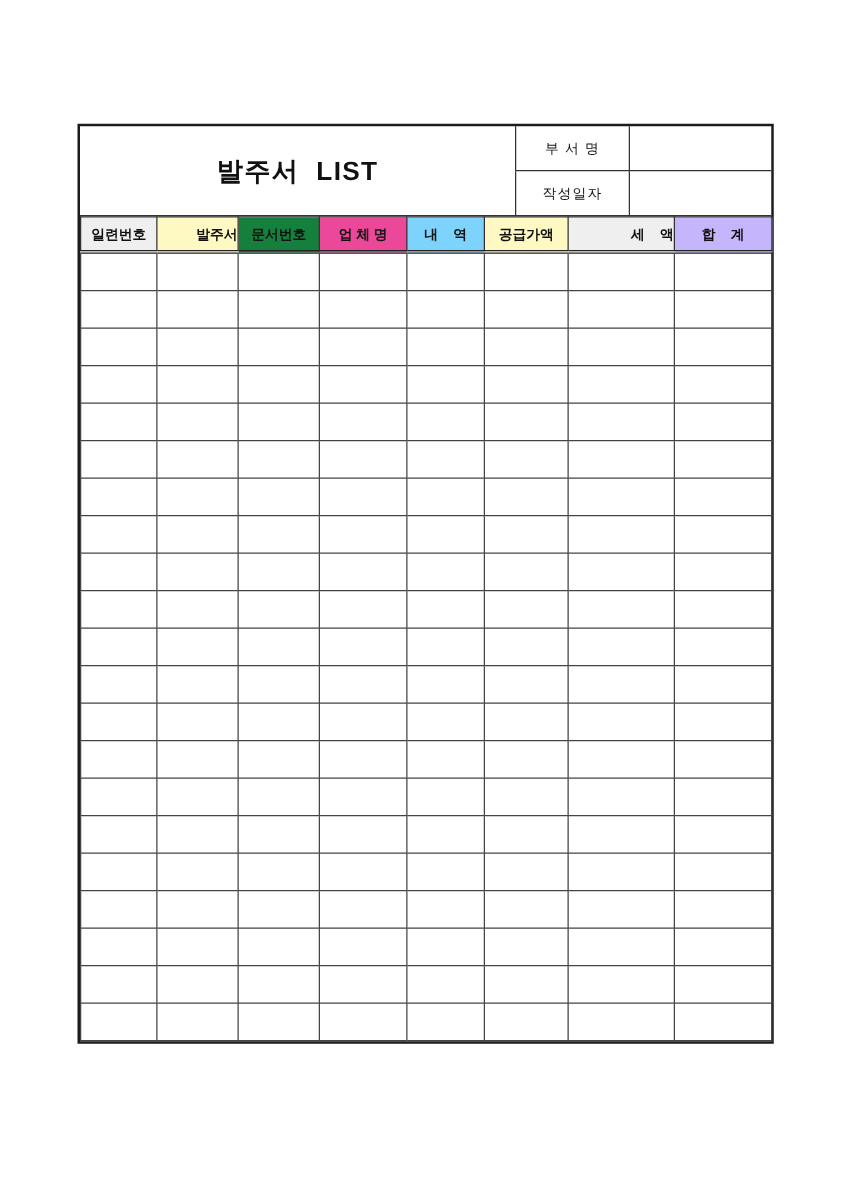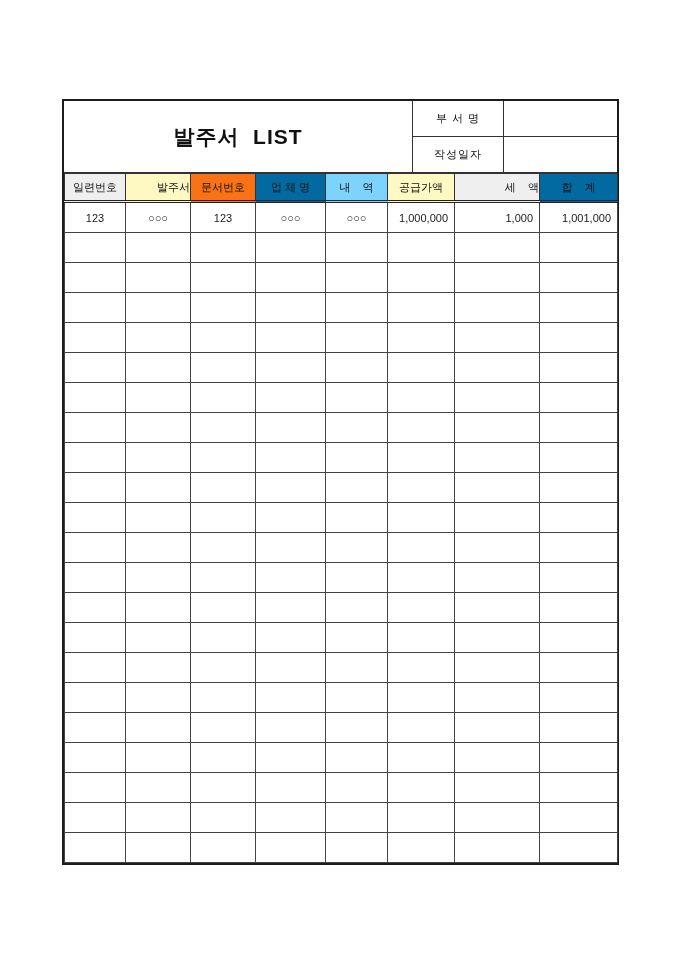--- a/index.html
+++ b/index.html
@@ -60,21 +60,21 @@
   .info-value { width: 113px; }
   
   .main-table {
     width: 100%;
     border-collapse: collapse;
     table-layout: fixed;
   }
   .main-table th {
     height: 26px;
     font-size: 11px;
-    font-weight: normal;
+    font-weight: bold;
     color: #111;
     text-align: center;
     border: 1px solid #333;
     border-bottom: 3px double #222;
     padding: 0;
     white-space: pre;
   }
   .main-table td {
     height: 29px;
     font-size: 11px;
@@ -116,40 +116,30 @@
       <col style="width:70px">
         <col style="width:62px">
         <col style="width:67px">
       <col style="width:85px">
         <col style="width:78px">
     </colgroup>
     <thead>
       <tr id="header-row">
           <th style="background: rgb(239, 239, 239);">일련번호</th>
           <th style="background: #fef9c3; text-align: right;">발주서</th>
-          <th style="background: #f97316;">문서번호</th>
-          <th style="background: #0369a1;">업 체 명</th>
+          <th style="background: #15803d;">문서번호</th>
+          <th style="background: #ec4899;">업 체 명</th>
           <th style="background: #7dd3fc;">내    역</th>
           <th style="background: #fef9c3;">공급가액</th>
           <th style="background: rgb(239, 239, 239); text-align: right;">세    액</th>
-          <th style="background: #0369a1;">합    계</th>
+          <th style="background: #c4b5fd;">합    계</th>
         </tr>
     </thead>
     <tbody id="table-body">
         <tr>
-          <td class="center">123</td>
-          <td class="center">○○○</td>
-          <td class="center">123</td>
-          <td class="center">○○○</td>
-          <td class="center">○○○</td>
-          <td class="right">1,000,000</td>
-          <td class="right">1,000</td>
-          <td class="right">1,001,000</td>
-        </tr>
-        <tr>
           <td class="center"></td>
           <td class="center"></td>
           <td class="center"></td>
           <td class="center"></td>
           <td class="center"></td>
           <td class="right"></td>
           <td class="right"></td>
           <td class="right"></td>
         </tr>
         <tr>

